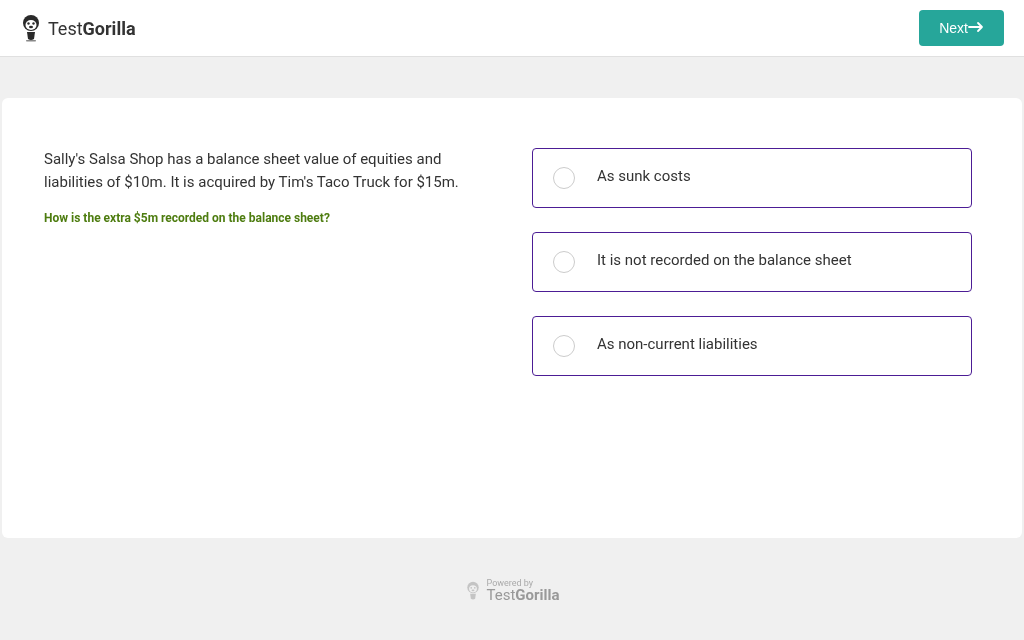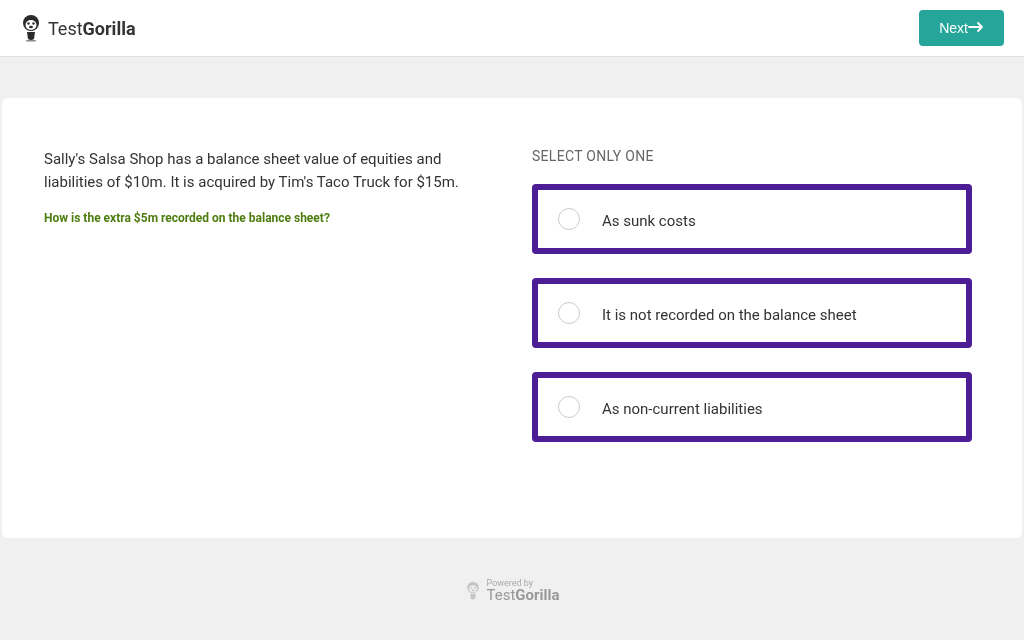--- a/index.html
+++ b/index.html
@@ -76,26 +76,26 @@
       flex: 1;
       max-width: 440px;
     }
     .select-label {
       font-size: 14px;
       color: #666;
       letter-spacing: 0.3px;
       margin-bottom: 20px;
     }
     .option {
-      border: 6px solid #4c1d95;
+      border: 1px solid #4c1d95;
       border-radius: 4px;
       padding: 18px 20px;
       margin-bottom: 24px;
       display: flex;
-      align-items: flex-end;
+      align-items: flex-start;
       gap: 22px;
       cursor: pointer;
     }
     .radio {
       width: 22px;
       height: 22px;
       border: 1px solid #ccc;
       border-radius: 50%;
       flex-shrink: 0;
     }
@@ -164,21 +164,20 @@
   </button>
 </div>
 
 <div class="content-wrap">
   <div class="card">
     <div class="question-col">
       <p class="question-text">Sally's Salsa Shop has a balance sheet value of equities and liabilities of $10m. It is acquired by Tim's Taco Truck for $15m.</p>
       <p class="question-bold">How is the extra $5m recorded on the balance sheet?</p>
     </div>
     <div class="answers-col">
-      <p class="select-label">SELECT ONLY ONE</p>
       <div class="option">
         <span class="radio"></span>
         <span class="option-label">As sunk costs</span>
       </div>
       <div class="option">
         <span class="radio"></span>
         <span class="option-label">It is not recorded on the balance sheet</span>
       </div>
       <div class="option">
         <span class="radio"></span>

